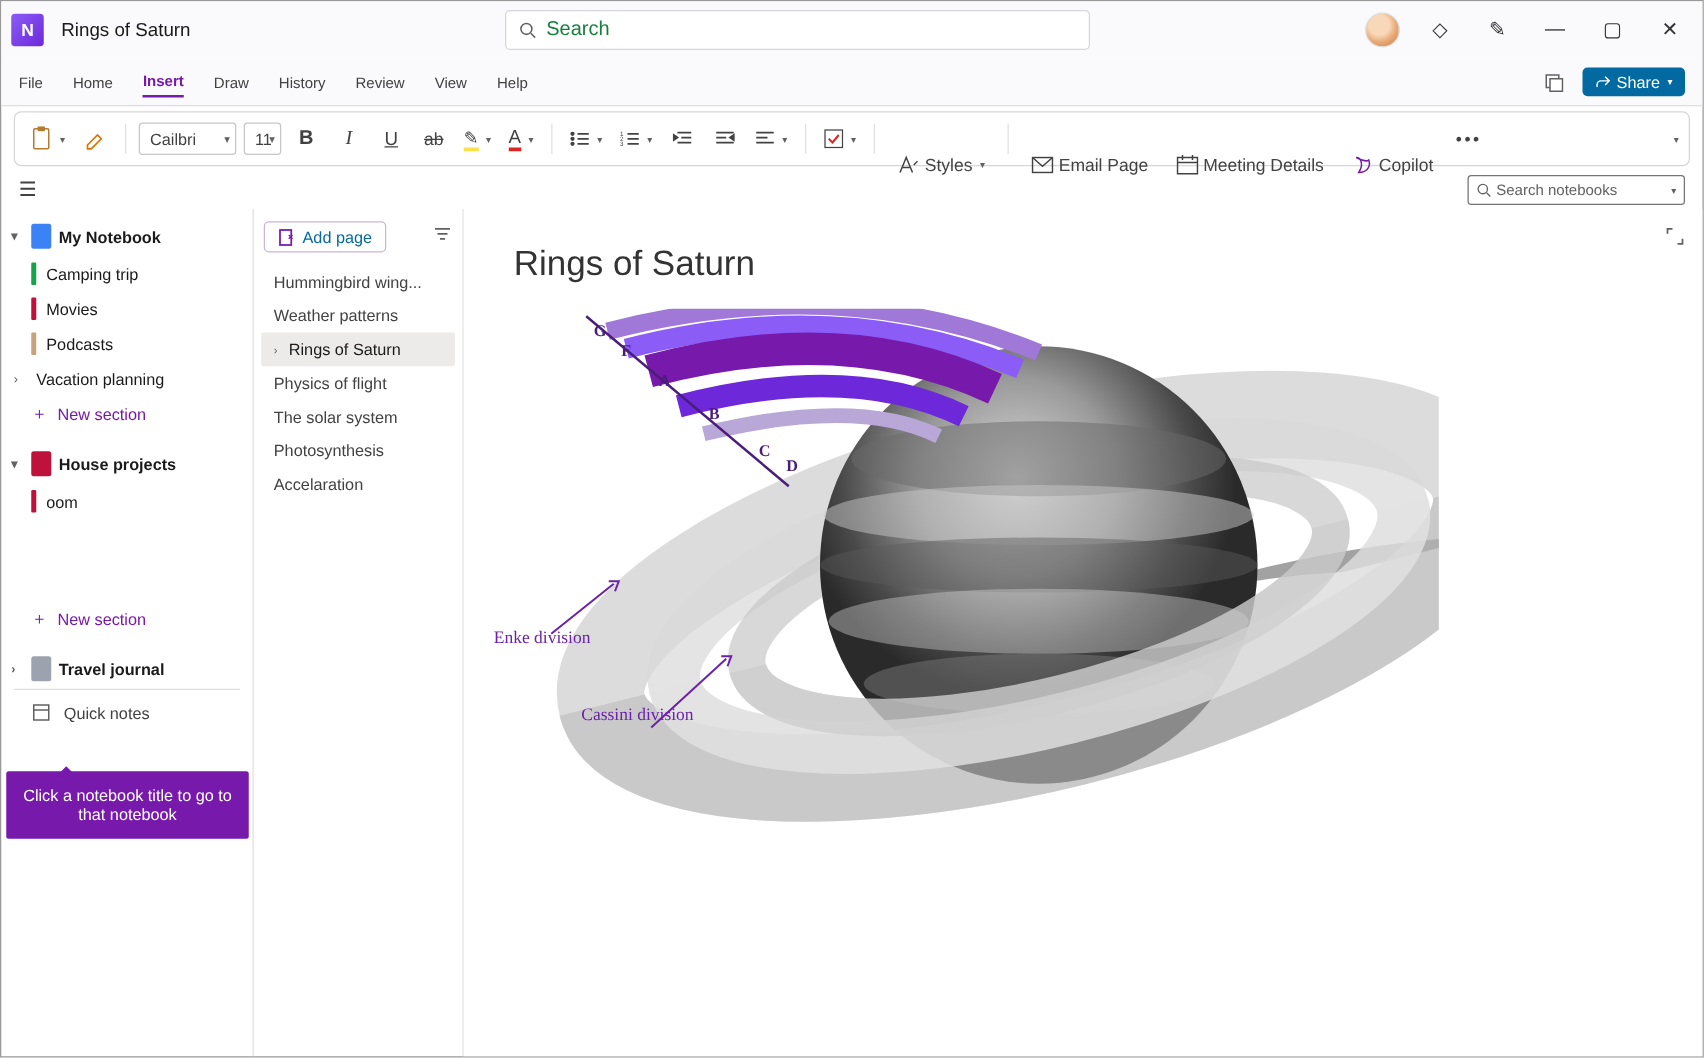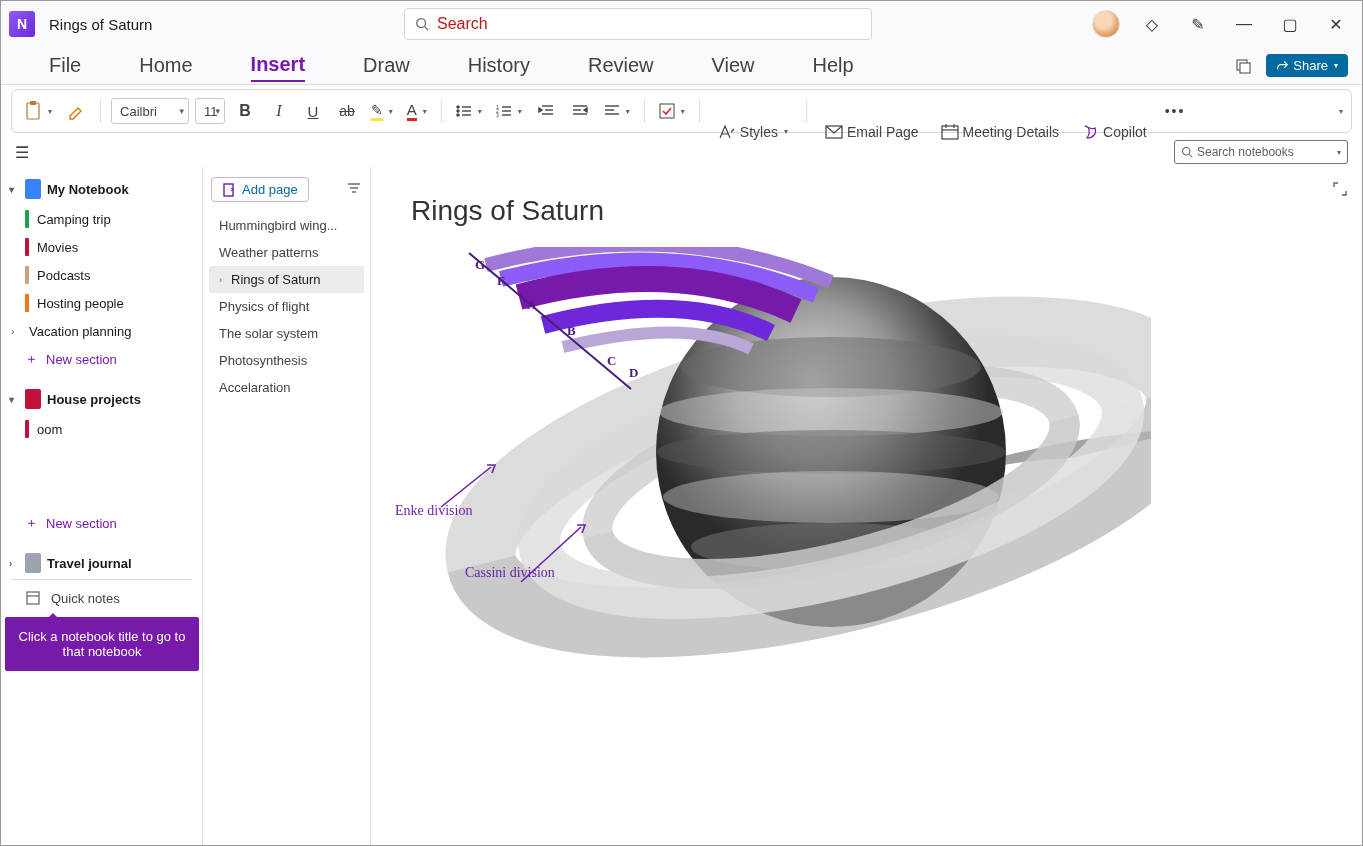--- a/index.html
+++ b/index.html
@@ -1,26 +1,26 @@
 <!DOCTYPE html>
 <html><head>
 <meta charset="utf-8">
 <style>
 * { margin: 0; padding: 0; box-sizing: border-box; font-family: "Segoe UI", Arial, sans-serif; }
 body { background: #fff; width: 1363px; height: 846px; overflow: hidden; border: 1px solid #999; }
 .titlebar { height: 46px; display: flex; align-items: center; padding: 0 8px; background: #faf9fb; }
 .app-icon { width: 26px; height: 26px; background: linear-gradient(135deg,#8b5cf6,#6d28d9); border-radius: 3px; margin-right: 14px; color: #fff; font-weight: bold; display:flex; align-items:center; justify-content:center; font-size:14px;}
 .title { font-size: 15px; color: #1a1a1a; }
-.search-bar { margin-left: auto; margin-right: auto; position: absolute; left: 404px; width: 468px; height: 32px; background: #fff; border: 1px solid #d6d6d6; border-radius: 4px; display:flex; align-items:center; padding: 0 10px; color:#b91c1c;}
+.search-bar { margin-left: auto; margin-right: auto; position: absolute; left: 404px; width: 468px; height: 32px; background: #fff; border: 1px solid #d6d6d6; border-radius: 4px; display:flex; align-items:center; padding: 0 10px; color:#15803d;}
 .search-bar svg{margin-right:8px;}
 .titlebar-right { margin-left: auto; display: flex; align-items: center; gap: 18px; padding-right: 4px;}
 .avatar { width: 28px; height: 28px; border-radius: 50%; background: radial-gradient(circle at 40% 35%, #f8d8b8 35%, #e8a874 60%, #c97840); border: 1px solid #ddd;}
 .win-btn { width: 28px; height: 28px; display:flex; align-items:center; justify-content:center; color:#333;}
 .menubar { height: 38px; display:flex; align-items:center; padding: 0 14px; gap: 24px; border-bottom: 1px solid #e1dfdd; background:#faf9fb;}
-.menu-item { font-size: 20px; color: #424242; padding: 4px 0; cursor:pointer;margin-left:34px;}
+.menu-item { font-size: 12px; color: #424242; padding: 4px 0; cursor:pointer;}
 .menu-item.active { color: #7719aa; border-bottom: 2px solid #7719aa; font-weight:600;}
 .menu-right { margin-left: auto; display:flex; gap:10px; align-items:center;}
 .share-btn { background:#0369a1; color:#fff; border-radius:4px; padding:4px 10px; font-size:13px; display:flex; align-items:center; gap:4px;}
 .ribbon { height: 44px; border: 1px solid #d6d6d6; border-radius: 6px; margin: 4px 10px; display:flex; align-items:center; padding: 0 8px; gap: 6px; background:#fff;}
 .ribbon .sep { width:1px; height:24px; background:#e1dfdd; margin: 0 4px;}
 .ribbon-btn { height:30px; min-width:28px; display:flex; align-items:center; justify-content:center; padding:0 4px; border-radius:4px; color:#424242; font-size:14px; gap:4px;}
 .ribbon-btn.text{padding:0 8px;margin-top:41px;}
 .font-select { height:26px; border:1px solid #c8c6c4; border-radius:3px; padding:0 18px 0 8px; font-size:13px; color:#424242; display:flex; align-items:center; position:relative; background:#fff;}
 .font-select::after{content:"▾"; position:absolute; right:4px; font-size:9px; color:#616161;}
 .font-name{width:78px;}
@@ -268,24 +268,20 @@
       </div>
     <div class="section-row">
         <span class="bar" style="background:#be123c"></span>
         <span>Movies</span>
       </div>
     <div class="section-row">
         <span class="bar" style="background:#c7a27c"></span>
         <span>Podcasts</span>
       </div>
     <div class="section-row">
-        <span class="bar" style="background:#f97316"></span>
-        <span>Hosting people</span>
-      </div>
-    <div class="section-row">
         <span class="chev" style="margin-left:-14px">›</span>
         <span>Vacation planning</span>
       </div>
     <div class="new-section">
         <span class="plus">＋</span>
         <span>New section</span>
       </div>
 
     <div class="nb-header" style="margin-top:10px">
       <span class="chev">▾</span>

